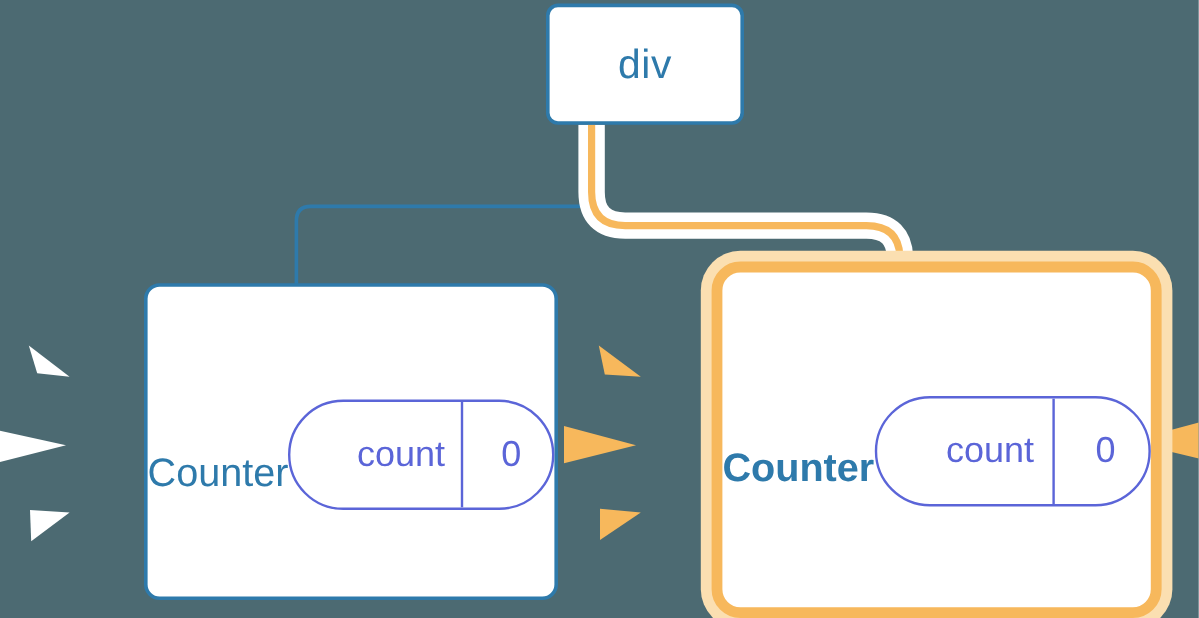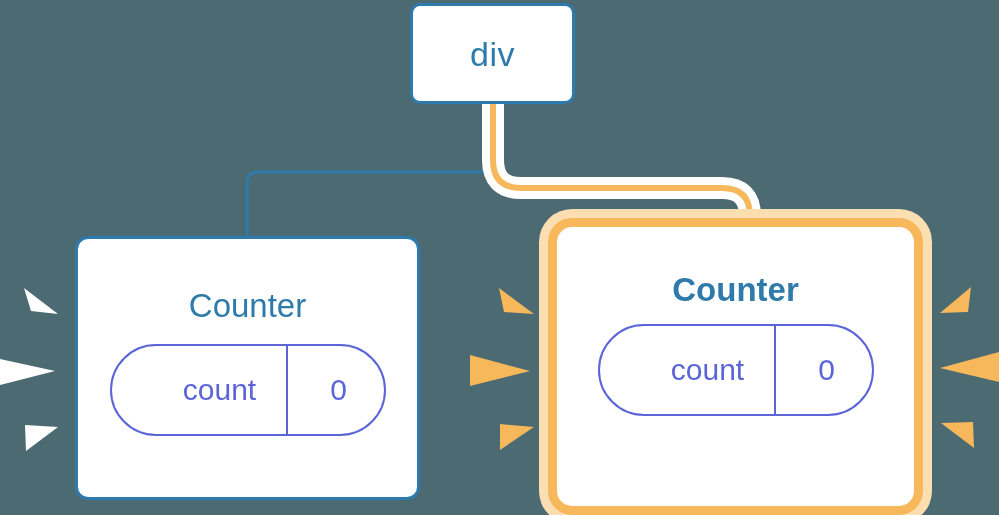--- a/index.html
+++ b/index.html
@@ -25,20 +25,21 @@
     top: 0;
     width: 999px;
     height: 515px;
   }
 
   
   .node {
     position: absolute;
     background: #ffffff;
     box-sizing: border-box;
+    margin-left: 45px;
   }
 
   .node-div {
     left: 410px;
     top: 3px;
     width: 165px;
     height: 101px;
     border: 3px solid #2e7aab;
     border-radius: 10px;
     display: flex;
@@ -49,22 +50,23 @@
     color: #2e7aab;
     font-size: 34px;
     font-weight: 400;
     letter-spacing: 0.5px;
     line-height: 1;
   }
 
   .node-counter {
     box-sizing: border-box;
     display: flex;
-    flex-direction: column;
+    flex-direction: row;
     align-items: center;
+    justify-content: flex-end;
   }
 
   .counter-left {
     left: 75px;
     top: 236px;
     width: 345px;
     height: 264px;
     border: 3px solid #2e7aab;
     border-radius: 13px;
   }

